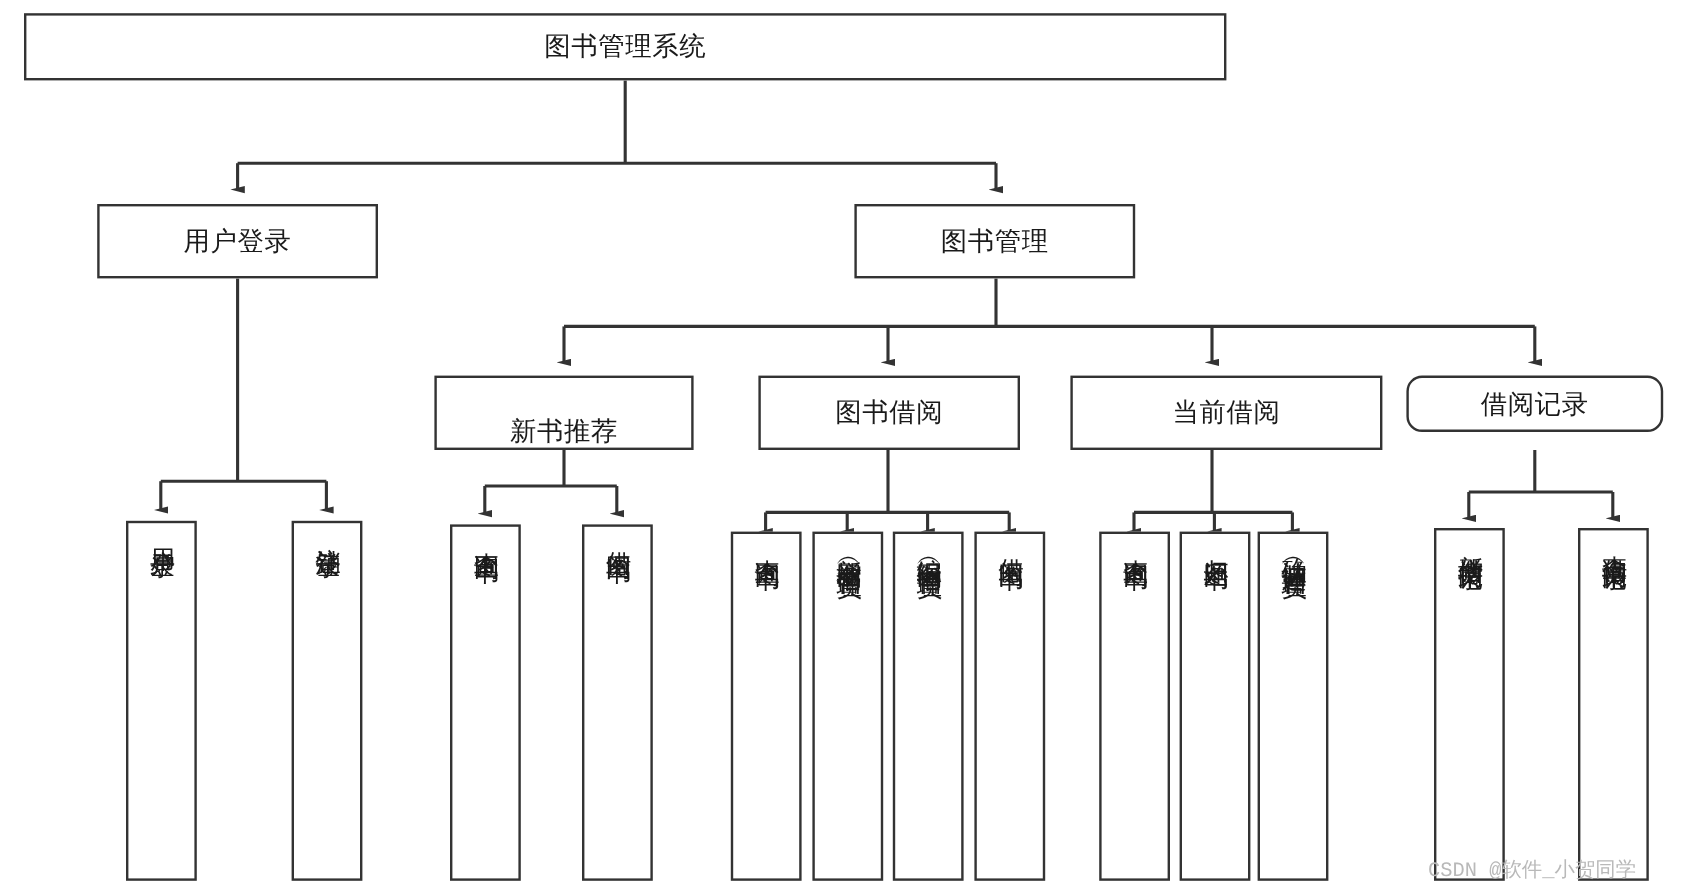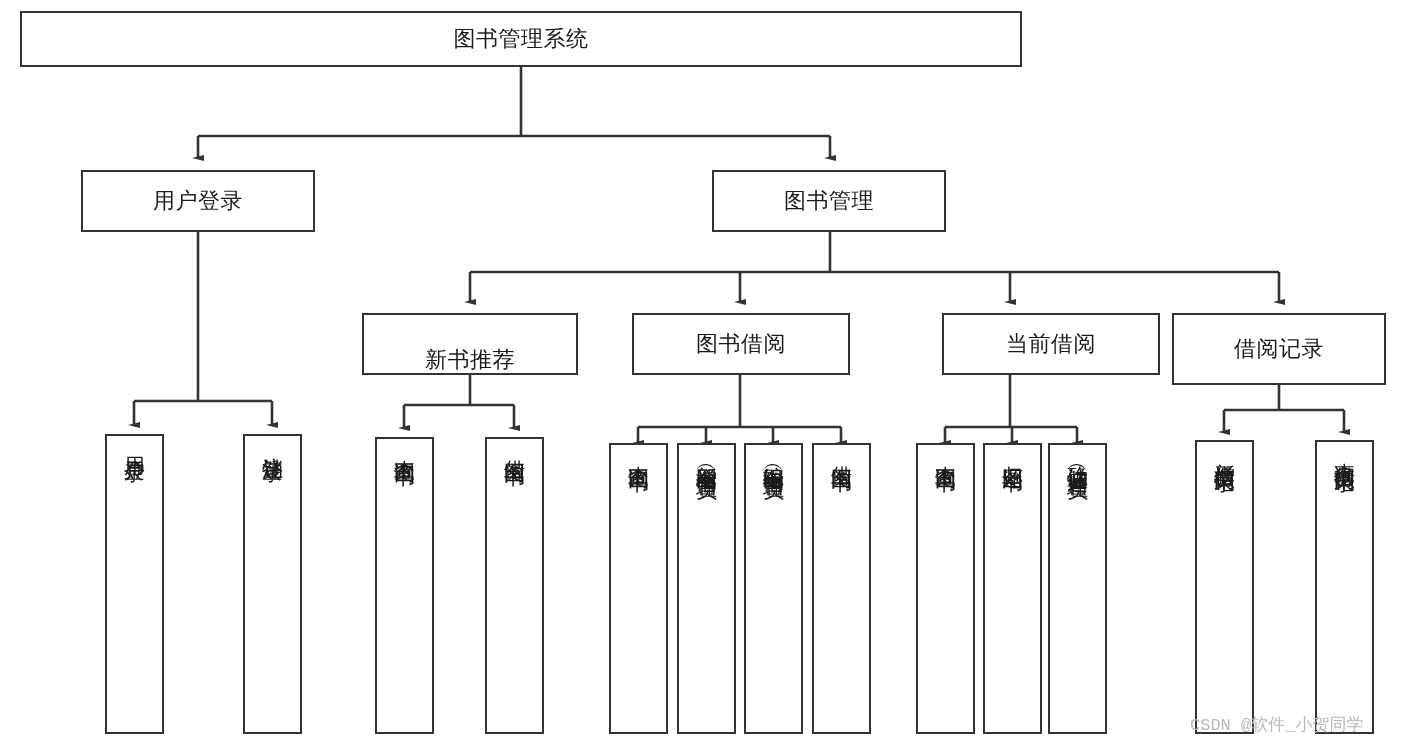--- a/index.html
+++ b/index.html
@@ -138,24 +138,24 @@
   <div class="node horiz" style="left:712px; top:170px; width:234px; height:62px;justify-content:center;">
     <span class="lbl">图书管理</span>
   </div>
 
   <div class="node horiz" style="left:362px; top:313px; width:216px; height:62px;align-items:flex-end;">
     <span class="lbl">新书推荐</span>
   </div>
   <div class="node horiz" style="left:632px; top:313px; width:218px; height:62px;">
     <span class="lbl">图书借阅</span>
   </div>
-  <div class="node horiz" style="left:942px; top:313px; width:218px; height:62px;">
+  <div class="node horiz" style="left:892px; top:313px; width:260px; height:62px;">
     <span class="lbl">当前借阅</span>
   </div>
-  <div class="node horiz" style="left:1172px; top:313px; width:214px; height:72px;">
+  <div class="node horiz" style="left:1172px; top:313px; width:214px; height:47px;border-radius:13px;">
     <span class="lbl">借阅记录</span>
   </div>
 
   <div class="node vert" style="left:105px; top:434px; width:59px; height:300px;">
     <span class="lbl">用户登录</span>
   </div>
   <div class="node vert" style="left:243px; top:434px; width:59px; height:300px;">
     <span class="lbl">注销登录</span>
   </div>
 

